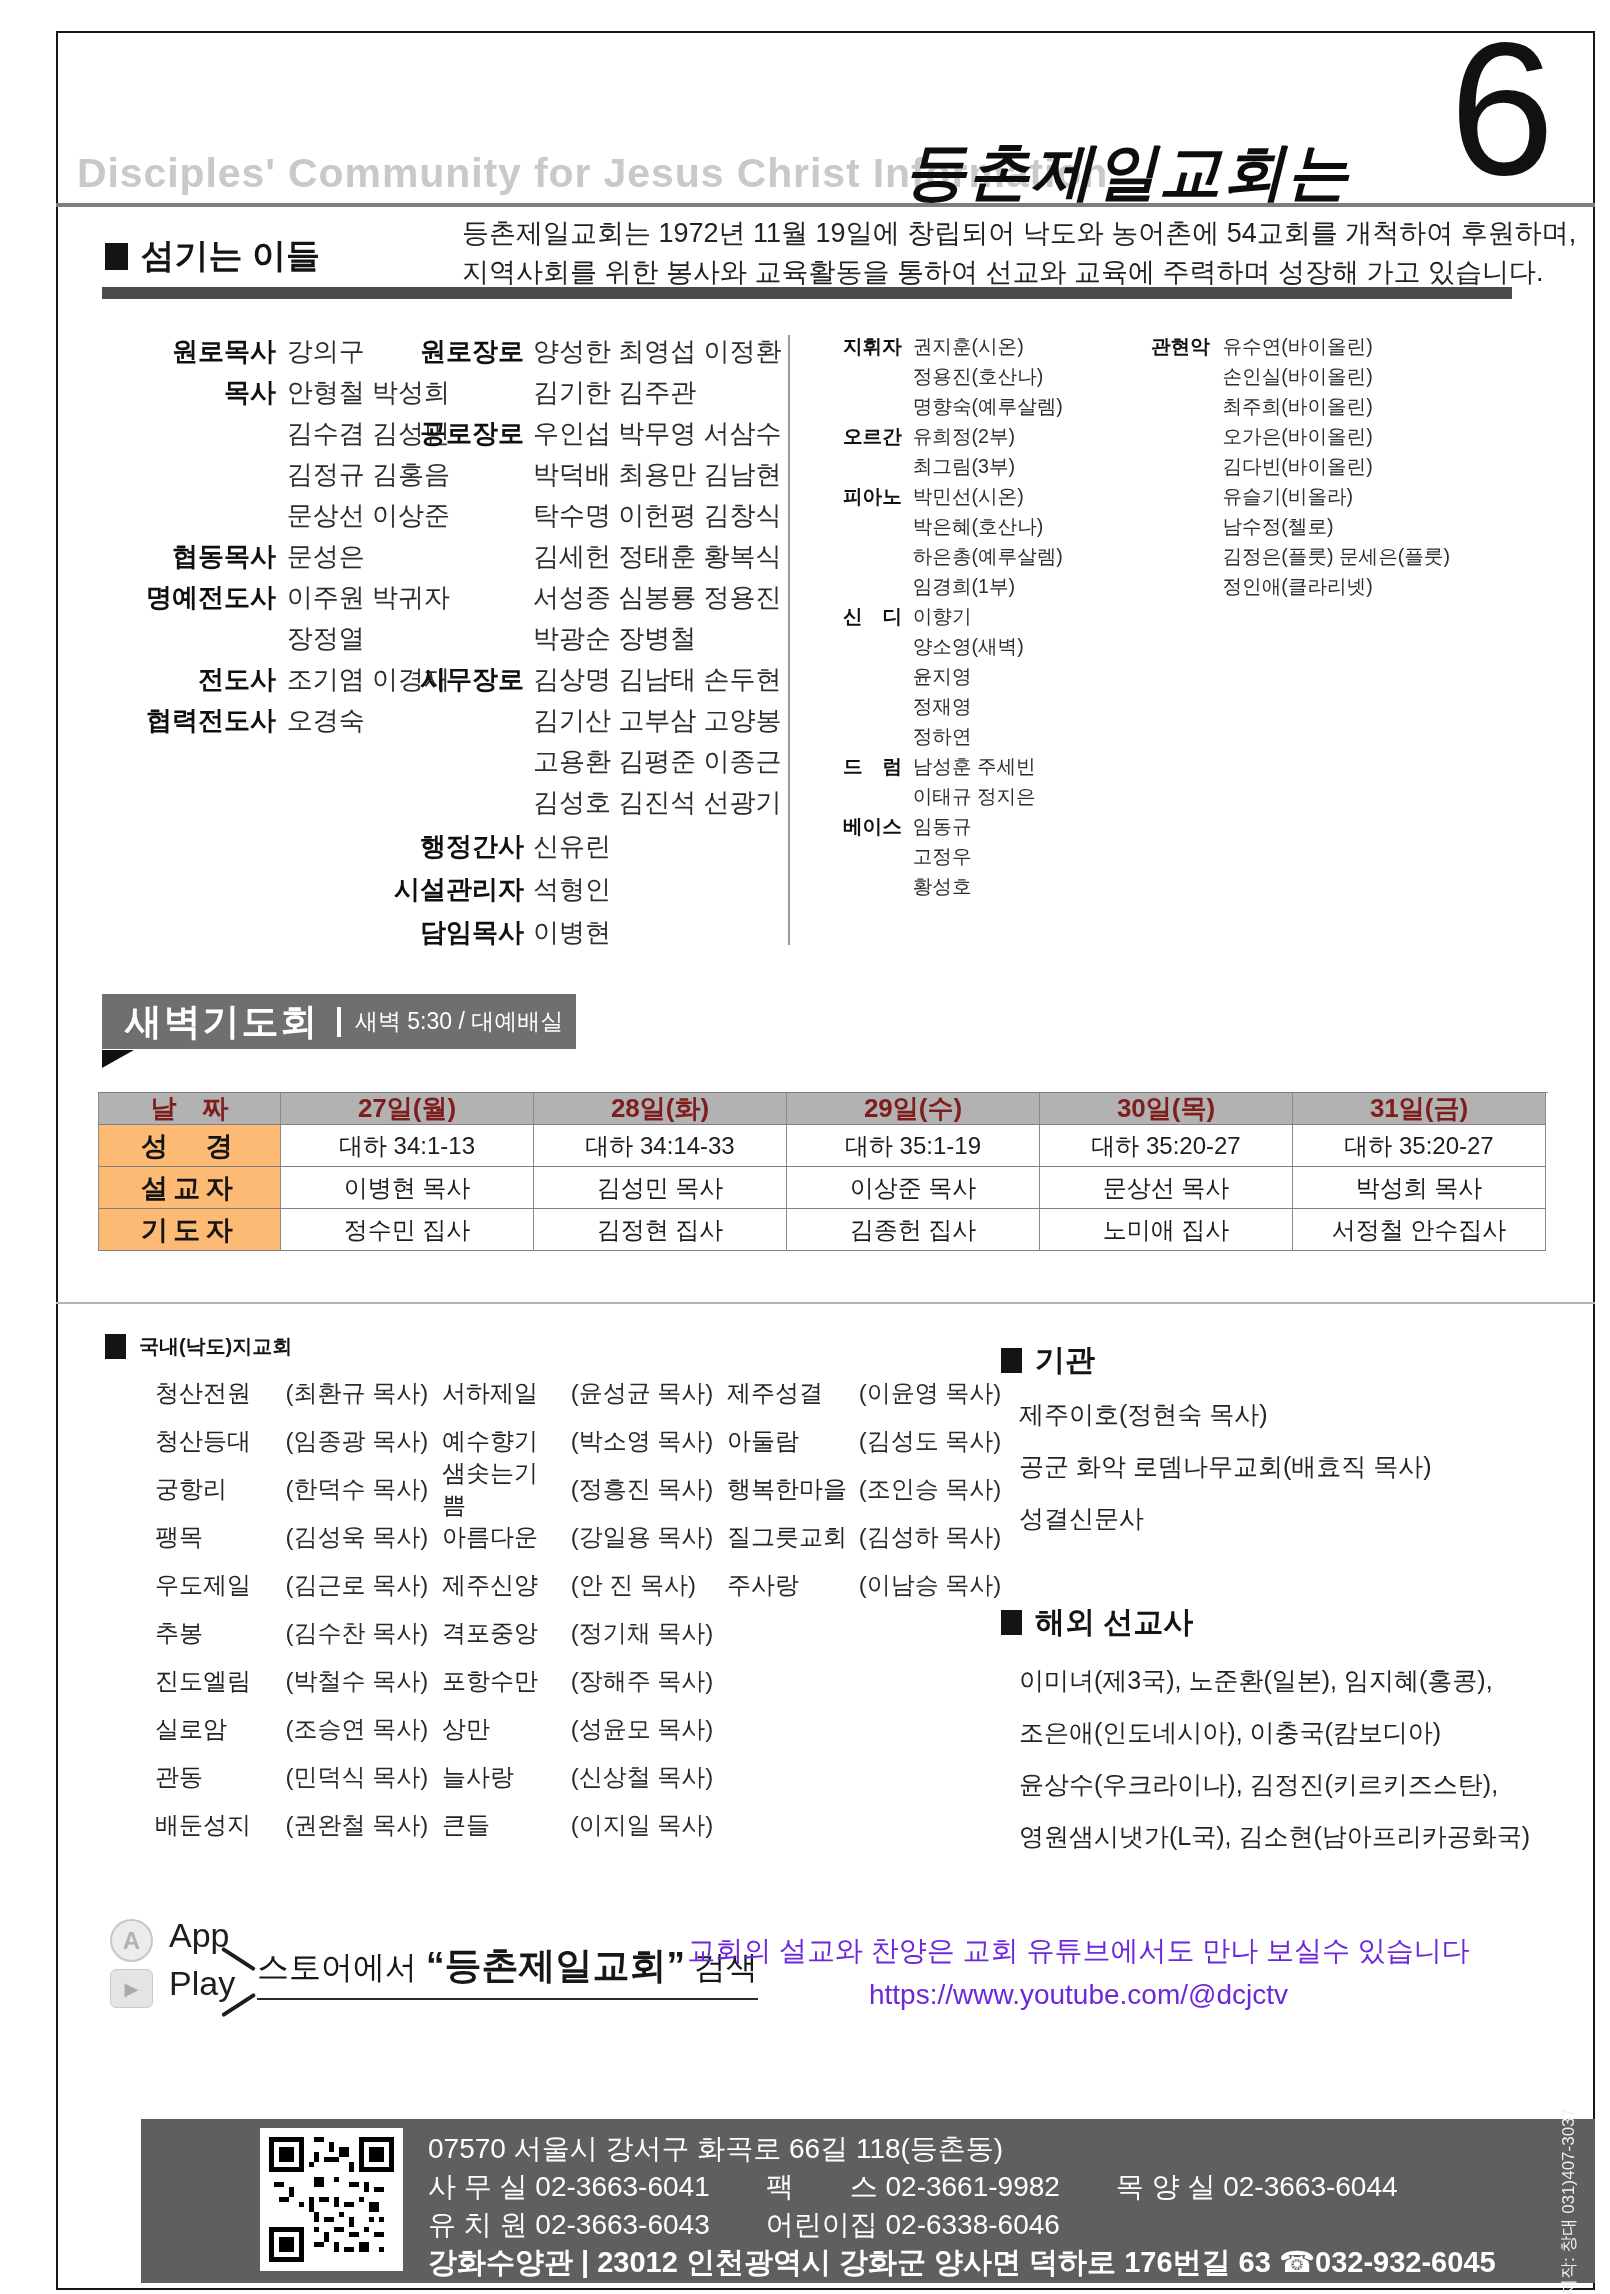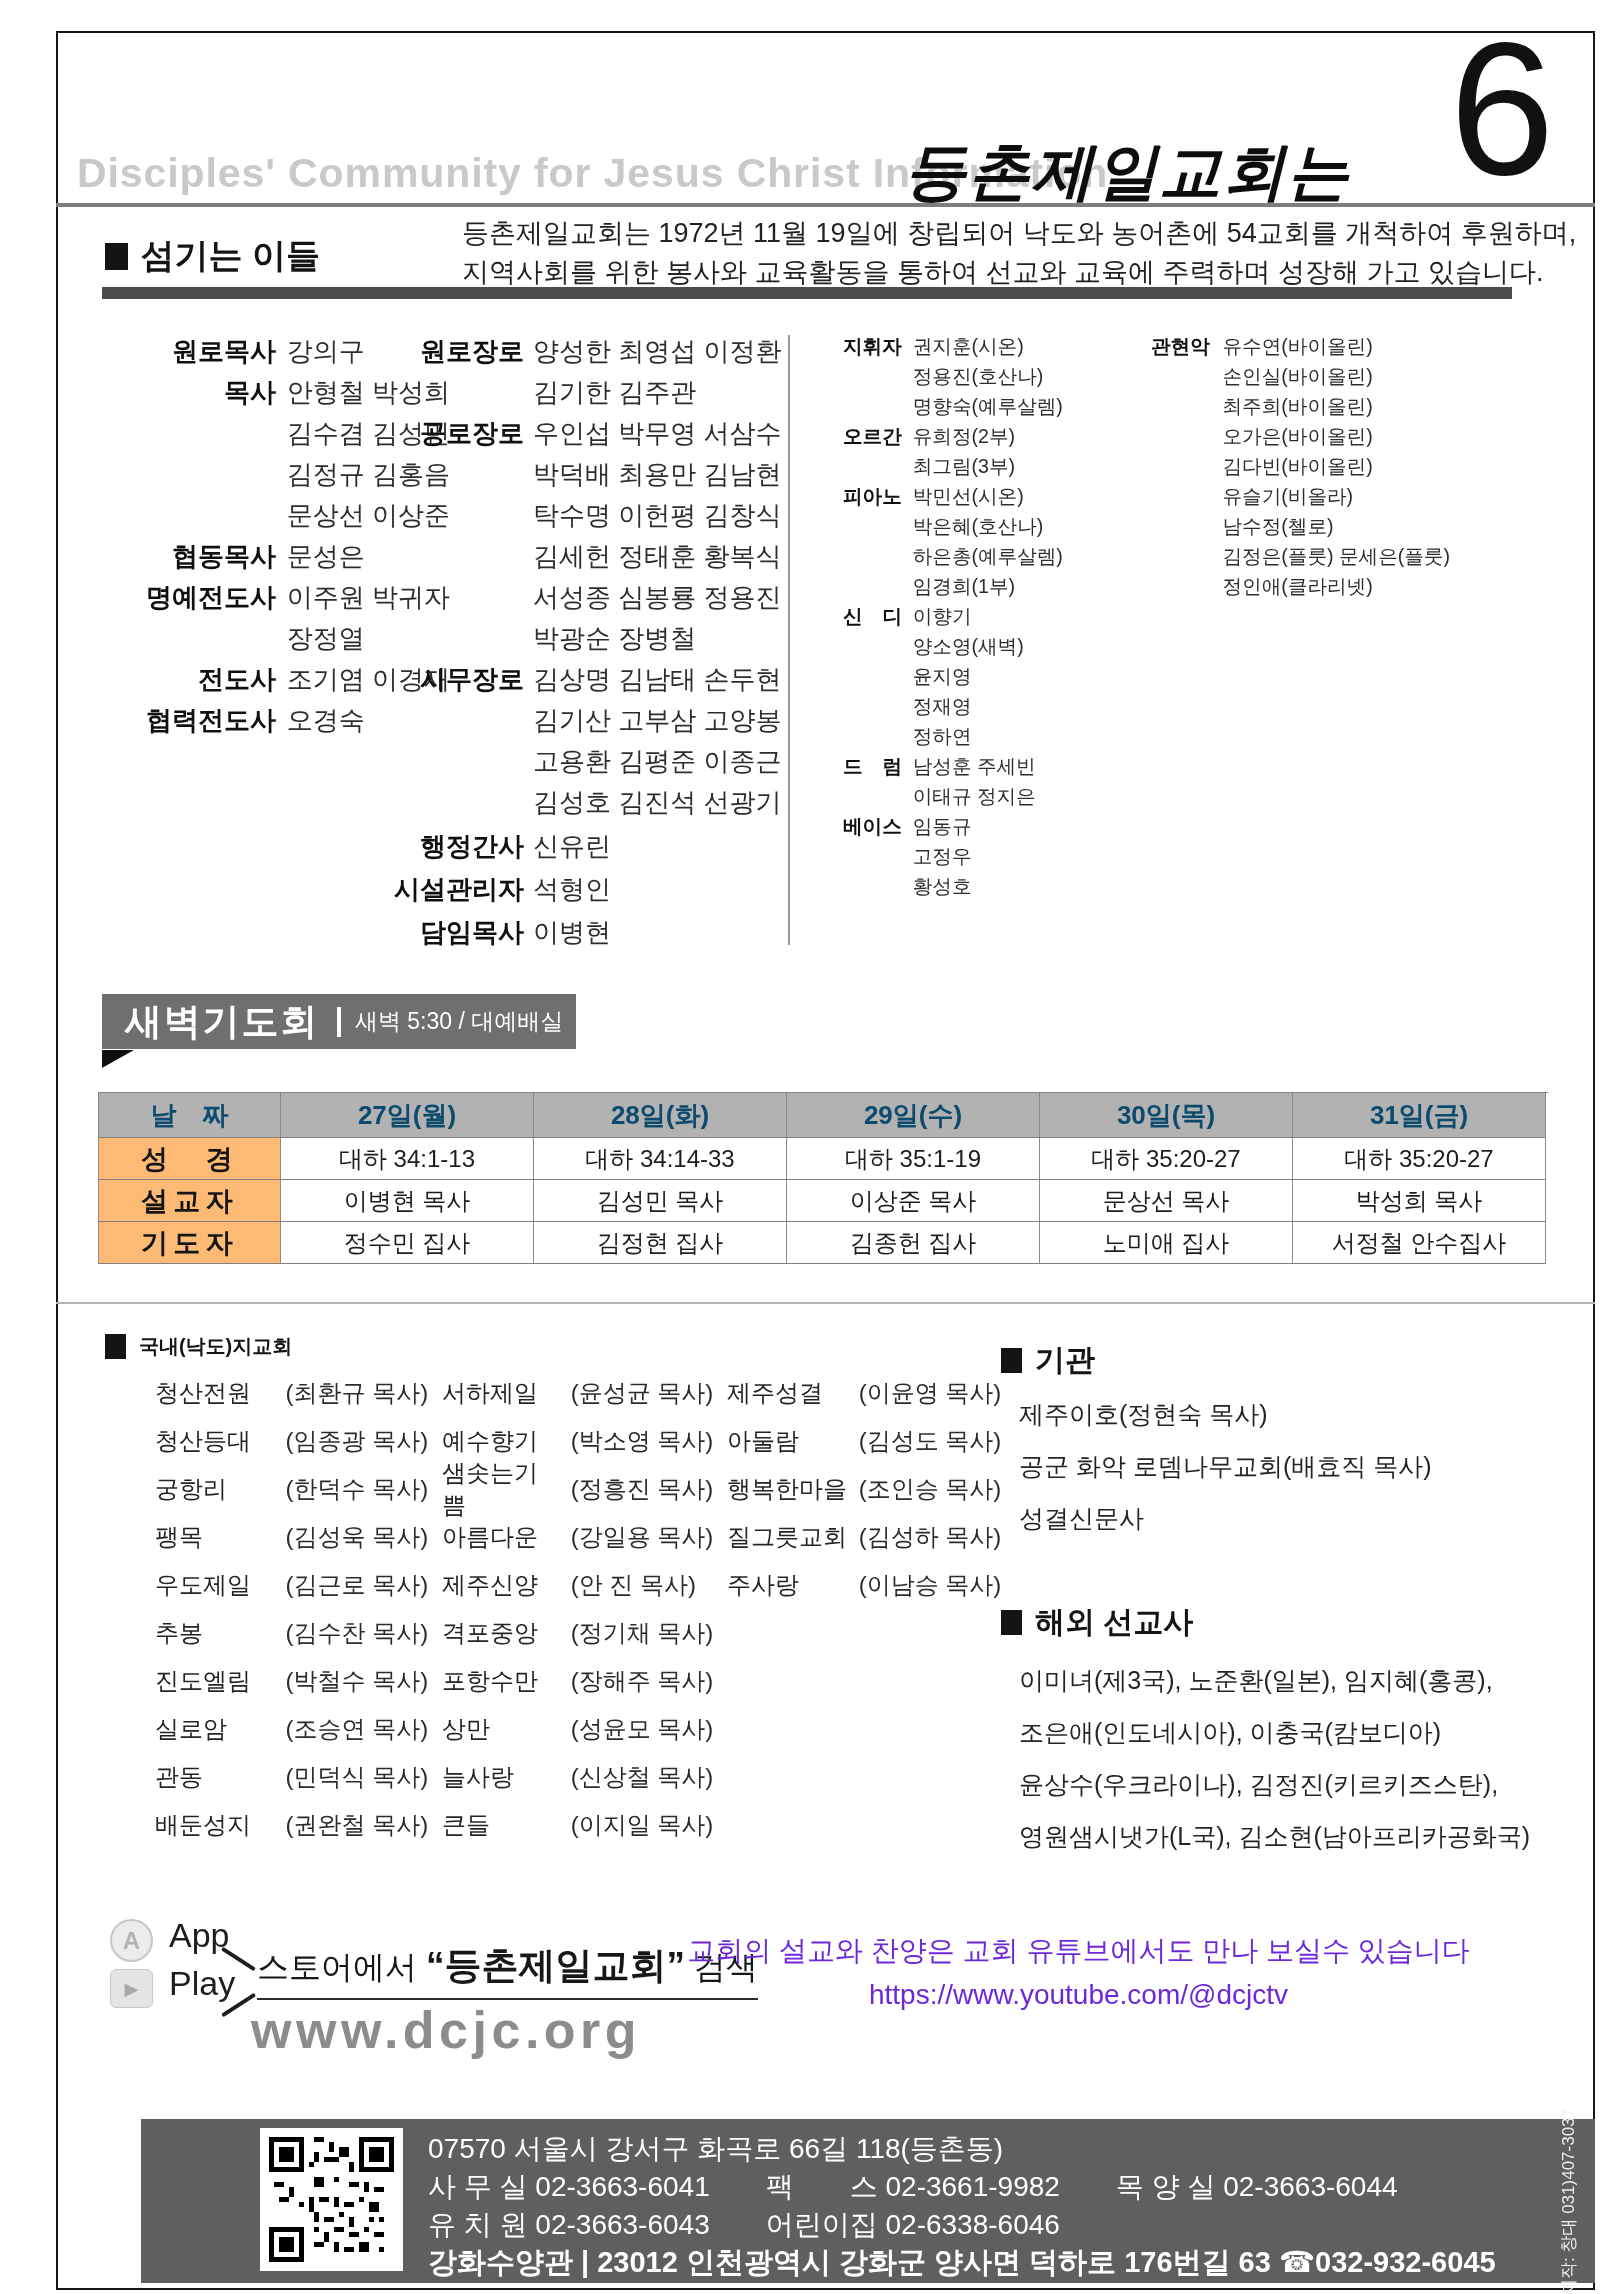--- a/index.html
+++ b/index.html
@@ -42,21 +42,21 @@
           color:#fff;padding-left:23px;box-sizing:border-box;}
   .banner-title{font-size:37px;font-weight:800;letter-spacing:1.8px;white-space:nowrap;}
   .banner-sep{width:3.6px;height:30px;background:#fff;margin:0 14.3px 0 18px;flex:0 0 auto;}
   .banner-sub{font-size:23px;white-space:nowrap;}
   #banner-fold{left:102px;top:1050px;width:0;height:0;border-top:18px solid #101010;border-right:32px solid transparent;}
 
   
   #dawn-table{left:98px;top:1092px;width:1449px;display:grid;grid-template-columns:182px repeat(5,253px);
               border-top:1.8px solid #808080;border-left:1.8px solid #8a8a8a;box-sizing:content-box;}
   .cell{display:flex;align-items:center;justify-content:center;border-right:1.8px solid #8a8a8a;border-bottom:1.8px solid #808080;box-sizing:border-box;white-space:nowrap;}
-  .th{height:45px;background:#b2b2b2;font-weight:700;font-size:26px;color:#0c4a6e;}
+  .th{height:32px;background:#b2b2b2;font-weight:700;font-size:26px;color:#7f1d1d;}
   .lbl{height:42px;background:#fdba74;font-weight:800;font-size:27px;letter-spacing:5.3px;color:#141414;}
   .td{height:42px;background:#fff;font-size:24px;color:#1d1d1d;}
 
   .thin-line{left:56px;top:1302px;width:1539px;height:1.8px;background:#b3b3b3;}
 
   
   #branch-title{left:105px;top:1333px;font-size:20px;}
   #branch-title .sq{width:21.4px;height:25px;}
   .crow{display:flex;align-items:center;height:48px;font-size:24px;color:#2b2b2b;}
   .cname{text-align:justify;text-align-last:justify;flex:0 0 auto;color:#242424;margin-left:36px;}
@@ -519,21 +519,20 @@
 
   <div class="abs" id="appstore-icon"></div>
   <div class="abs" id="play-icon"></div>
   <div class="abs" id="app-label">App</div>
   <div class="abs" id="play-label">Play</div>
   <div class="abs angle" id="angle1"></div>
   <div class="abs angle" id="angle2"></div>
   <div class="abs" id="search-line">
     <span>스토어에서 </span><span class="brand">“등촌제일교회”</span><span> 검색</span>
   </div>
-  <div class="abs" id="website">www.dcjc.org</div>
 
   <div class="abs" id="yt">
     <div class="yline1">교회의 설교와 찬양은 교회 유튜브에서도 만나 보실수 있습니다</div>
     <div class="yline2">https://www.youtube.com/@dcjctv</div>
   </div>
 
   <div class="abs" id="footer-bar"></div>
   <div class="abs" id="qr">
     <svg viewBox="0 0 25 25" xmlns="http://www.w3.org/2000/svg">
       <rect x="0" y="0" width="25" height="25" fill="#ffffff"></rect>

